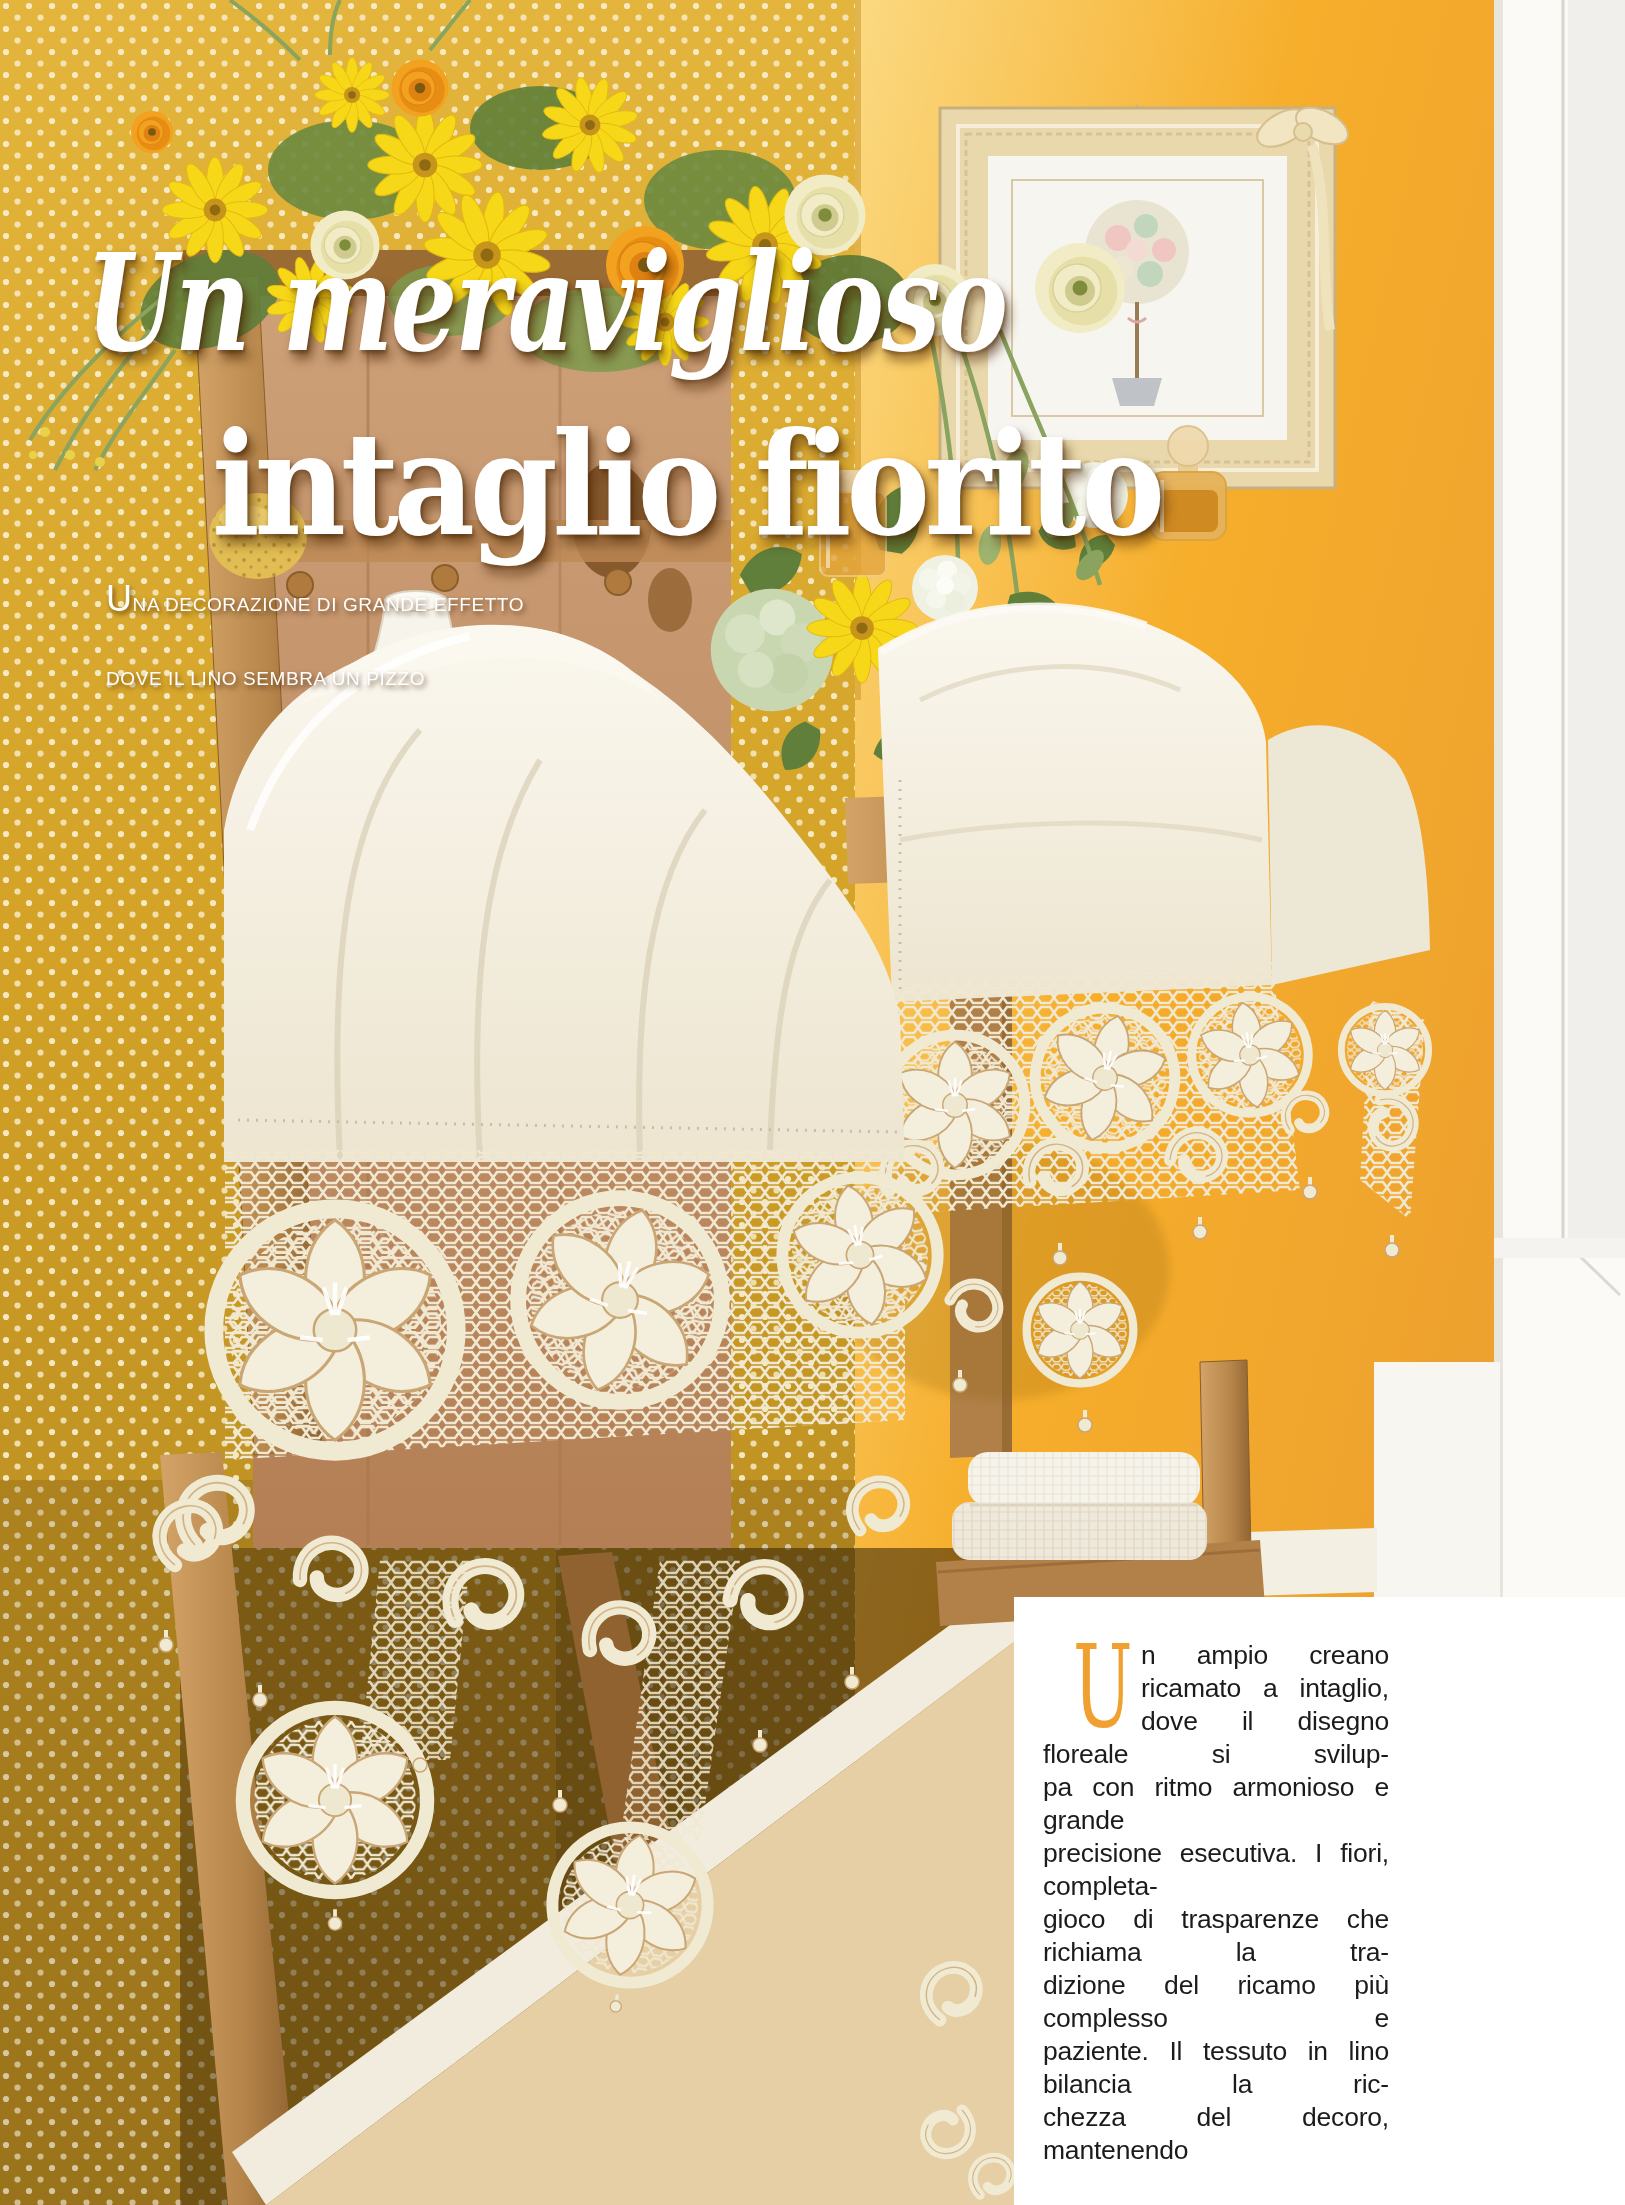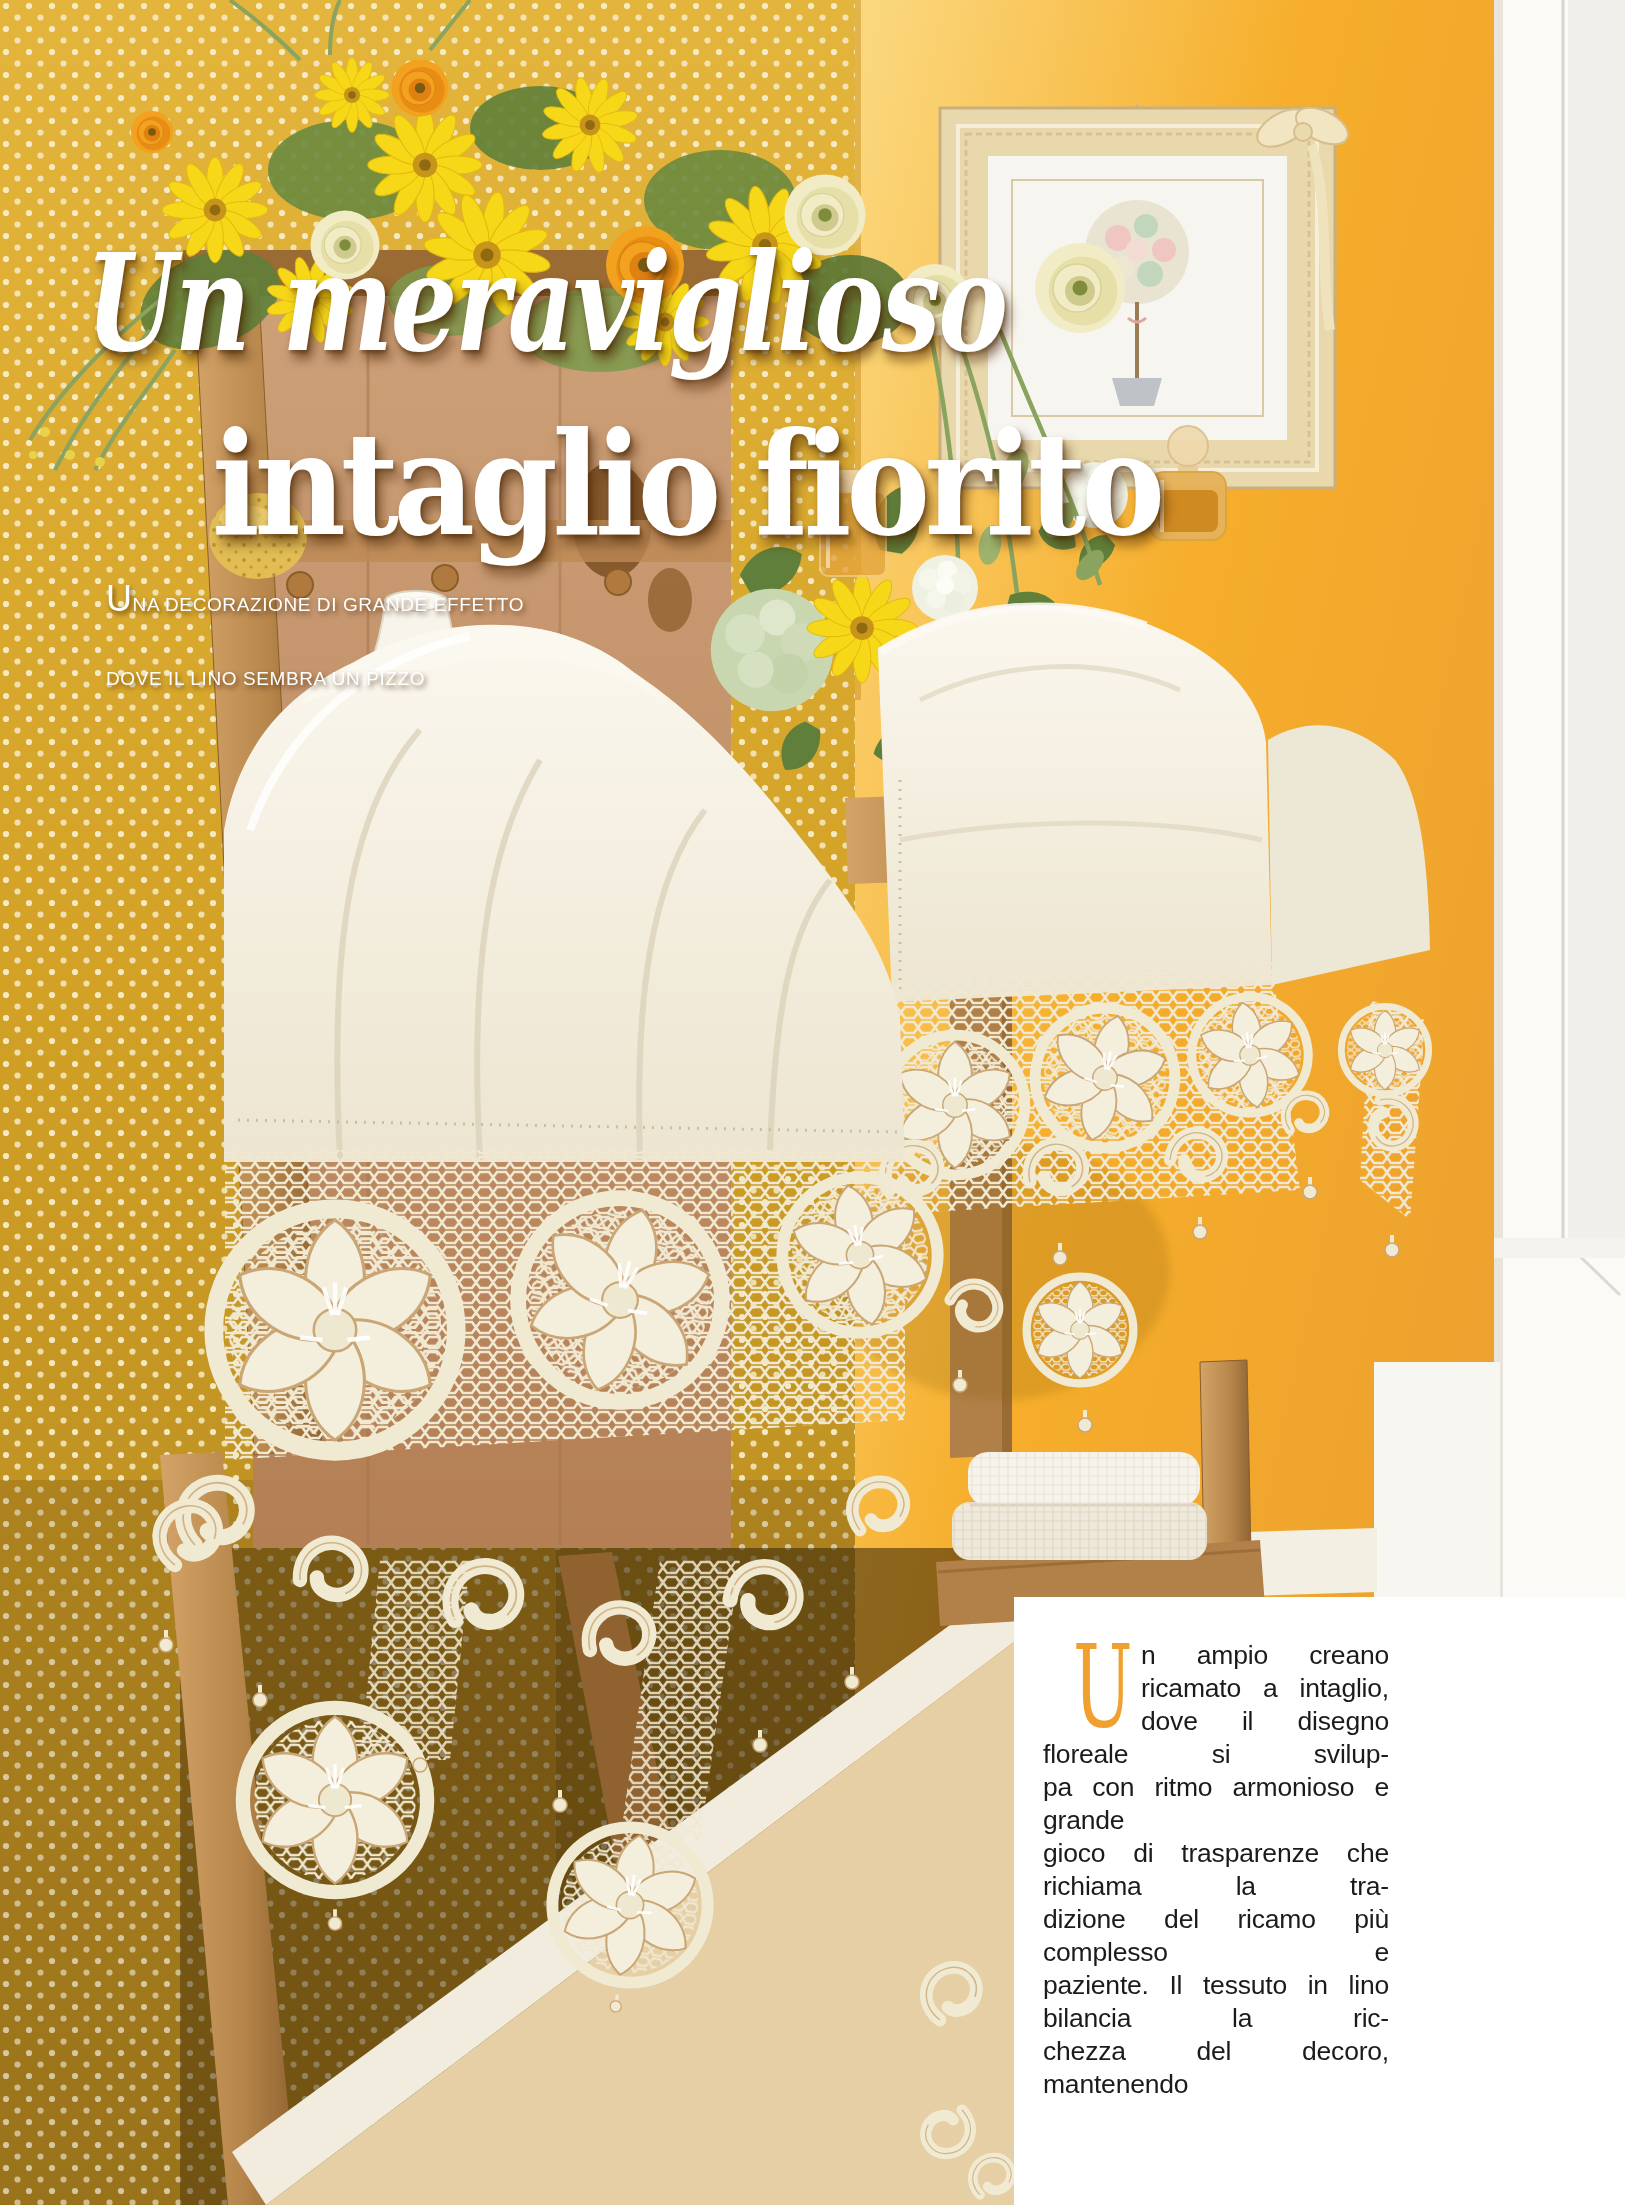--- a/index.html
+++ b/index.html
@@ -406,19 +406,20 @@
 <div class="overlay sub sub2">DOVE IL LINO SEMBRA UN PIZZO</div>
 
 <div class="panel">
   <div class="col">
     <div class="dropcap-box">
         <span>U</span>
       </div>
     <div class="bl">n ampio creano ricamato a intaglio,</div>
     <div class="bl">dove il disegno floreale si svilup-</div>
     <div class="bl">pa con ritmo armonioso e grande</div>
+    <div class="bl">precisione esecutiva. I fiori, completa-</div>
     <div class="bl">gioco di trasparenze che richiama la tra-</div>
     <div class="bl">dizione del ricamo più complesso e</div>
     <div class="bl">paziente. Il tessuto in lino bilancia la ric-</div>
     <div class="bl">chezza del decoro, mantenendo</div>
 
   </div>
 </div>
 
 </body></html>

